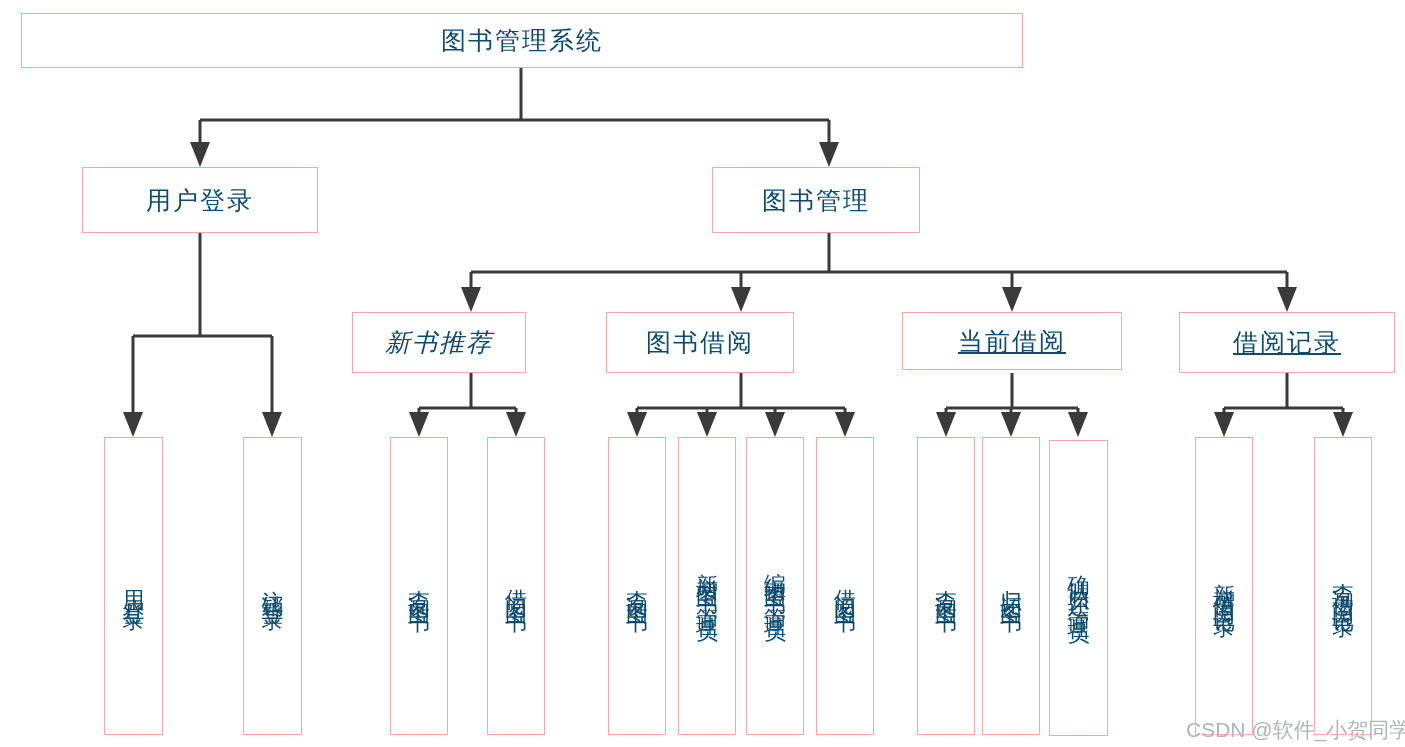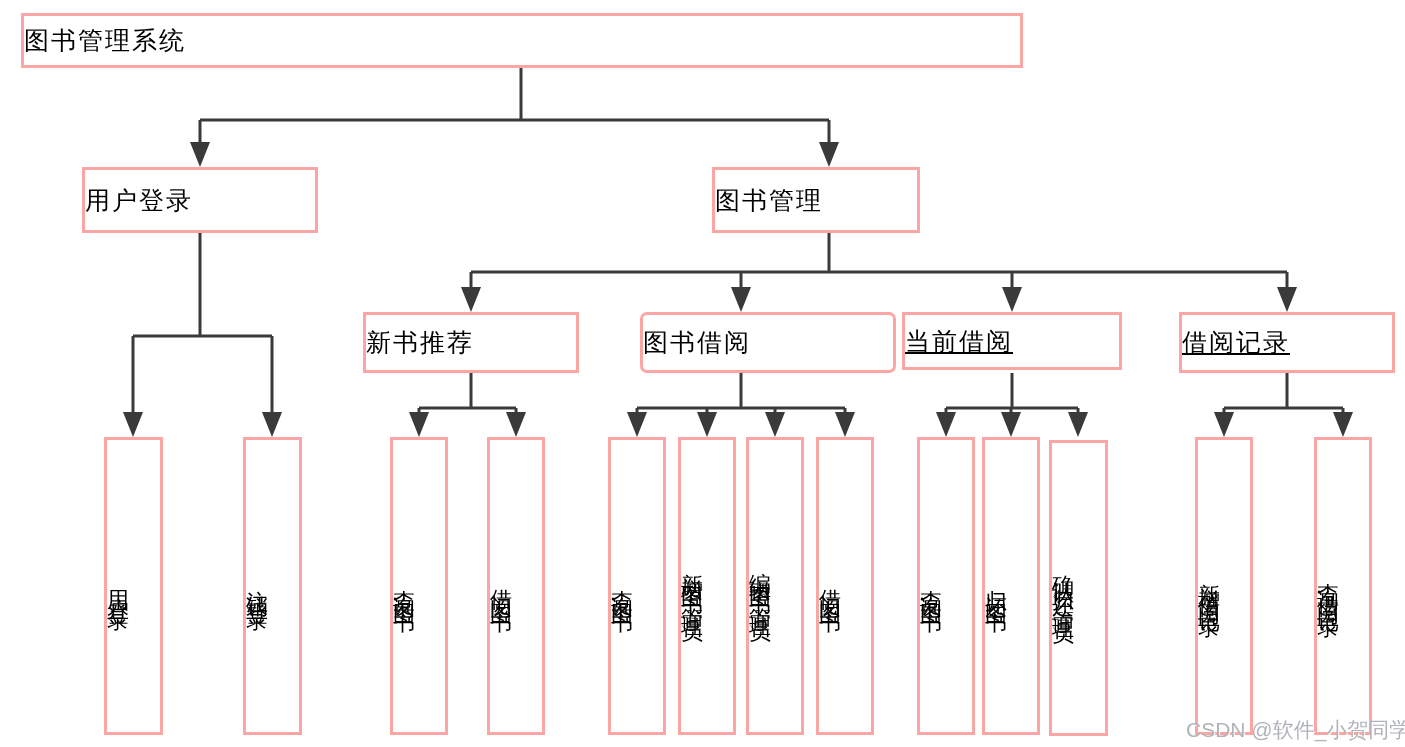--- a/index.html
+++ b/index.html
@@ -8,23 +8,23 @@
     width:1405px;height:747px;
     background:#ffffff;
     font-family:"Liberation Sans","DejaVu Sans",sans-serif;
     overflow:hidden;
   }
   #connectors{position:absolute;left:0;top:0;width:1405px;height:747px;}
   .box{
     position:absolute;
     box-sizing:border-box;
     background:#ffffff;
-    border:3px solid #fca5a5;
-    display:flex;align-items:center;
-    color:#000000;
+    border:1px solid #fca5a5;
+    display:flex;align-items:center;justify-content:center;
+    color:#0c4a6e;
   }
   .h-label{font-size:25px;letter-spacing:2px;white-space:nowrap;}
   .v-label{
     writing-mode:vertical-rl;
     text-orientation:mixed;
     font-size:22px;
     letter-spacing:7px;
     line-height:1;
     white-space:nowrap;
   }
@@ -75,24 +75,24 @@
     <span class="h-label">图书管理系统</span>
   </div>
 
   <div class="box" style="left:82px;top:167px;width:236px;height:66px;">
     <span class="h-label">用户登录</span>
   </div>
   <div class="box" style="left:712px;top:167px;width:208px;height:66px;">
     <span class="h-label">图书管理</span>
   </div>
 
-  <div class="box" style="left:363px;top:312px;width:216px;height:61px;">
+  <div class="box" style="left:352px;top:312px;width:174px;height:61px;font-style:italic;">
     <span class="h-label">新书推荐</span>
   </div>
-  <div class="box" style="left:640px;top:312px;width:256px;height:61px;border-radius:7px;">
+  <div class="box" style="left:606px;top:312px;width:188px;height:61px;">
     <span class="h-label">图书借阅</span>
   </div>
   <div class="box" style="left:902px;top:312px;width:220px;height:58px;text-decoration:underline;">
     <span class="h-label">当前借阅</span>
   </div>
   <div class="box" style="left:1179px;top:312px;width:216px;height:61px;text-decoration:underline;">
     <span class="h-label">借阅记录</span>
   </div>
 
   <div class="box" style="left:104px;top:437px;width:59px;height:298px;">

